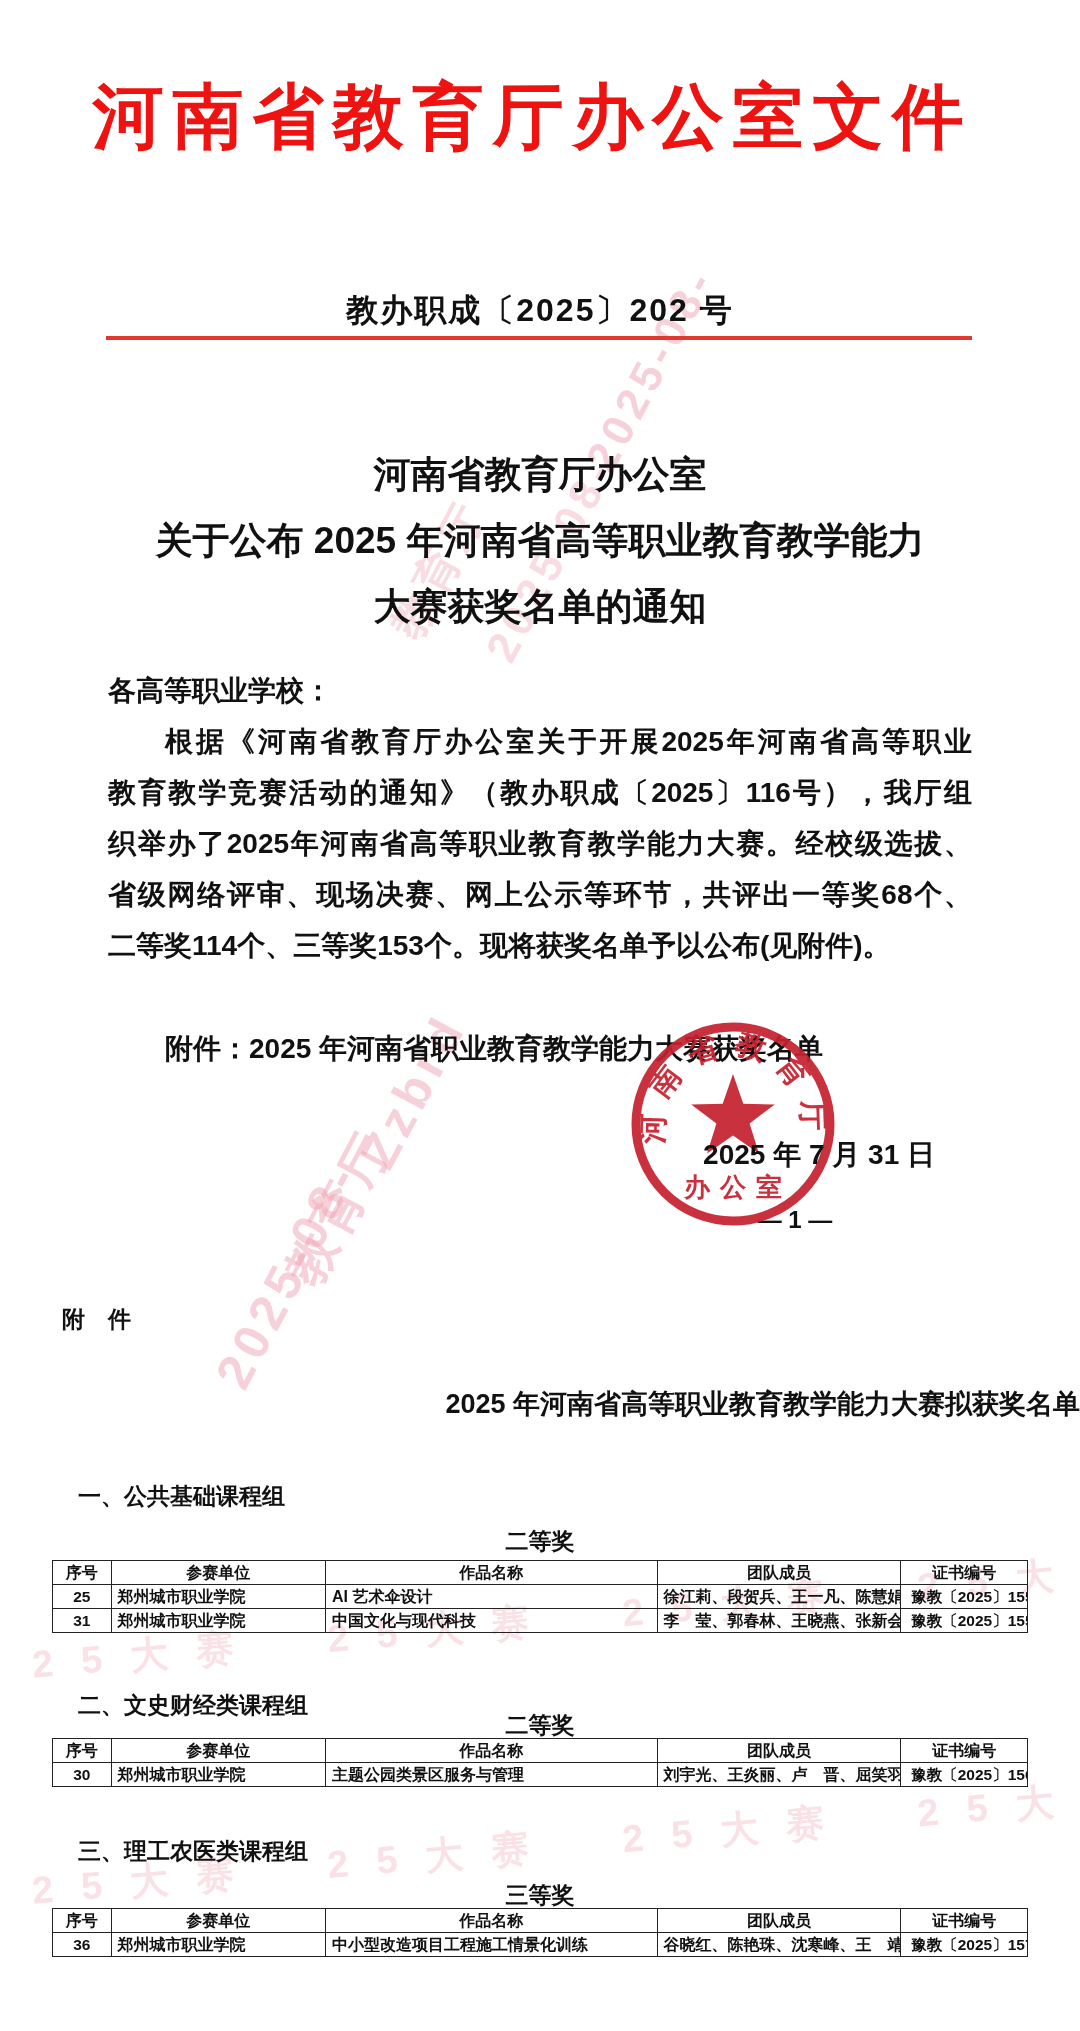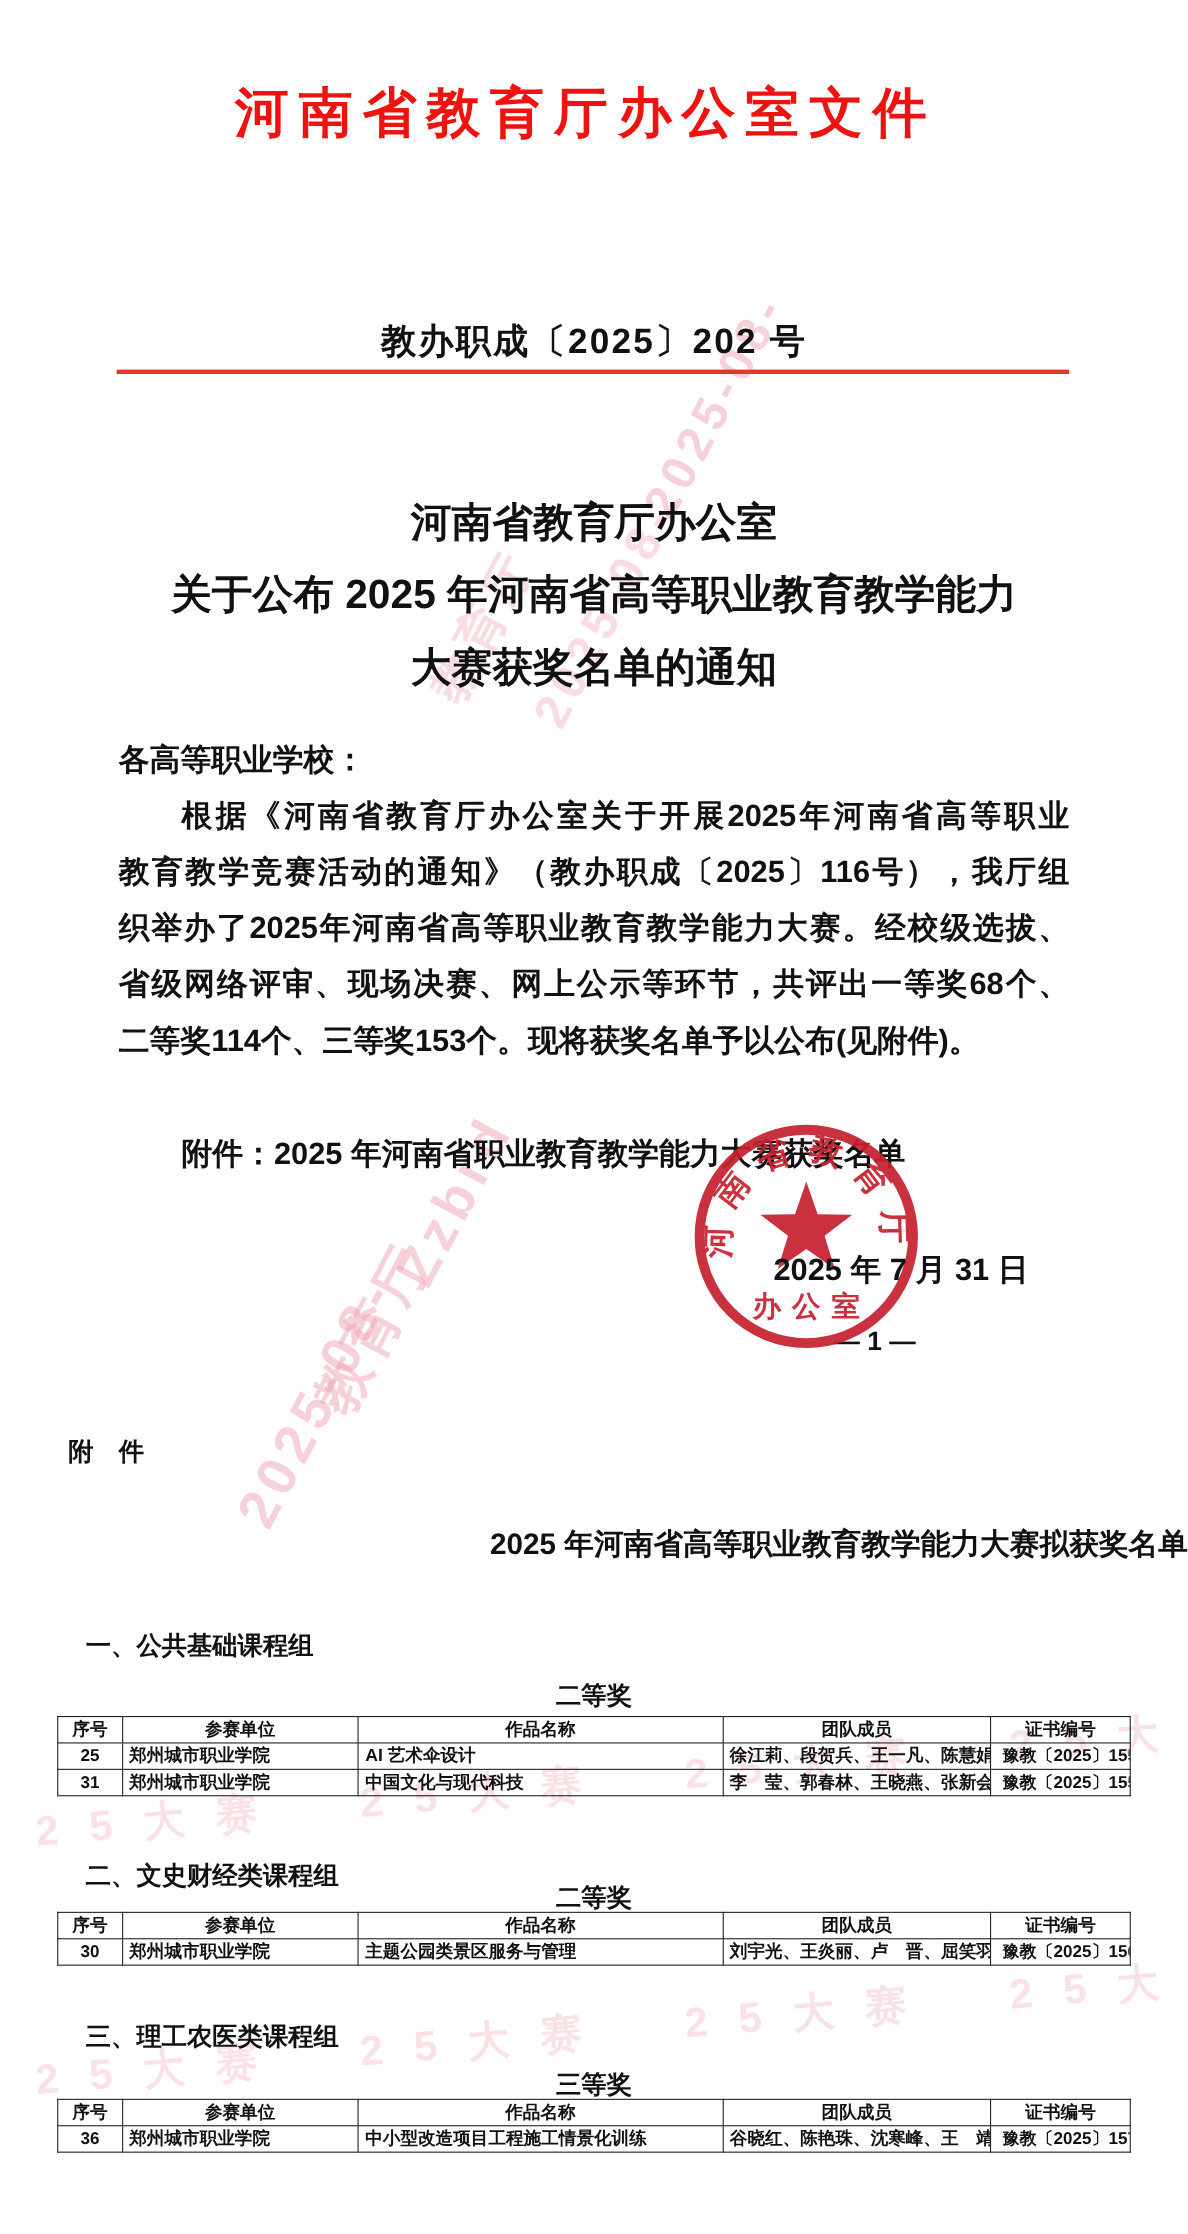--- a/index.html
+++ b/index.html
@@ -6,21 +6,21 @@
   .page{position:relative;width:1080px;height:2031px;margin:0 auto;background:#ffffff;overflow:hidden;
         font-family:"Liberation Sans","DejaVu Sans",sans-serif;color:#111;}
   .abs{position:absolute;}
 
   
   .wm{position:absolute;color:#f0a4b4;opacity:.5;font-weight:bold;white-space:nowrap;pointer-events:none;z-index:1;}
   .wm-rot{transform-origin:left bottom;transform:rotate(-62deg);font-size:50px;letter-spacing:6px;}
   .wm-strip{font-size:38px;letter-spacing:28px;opacity:.32;transform:rotate(-5deg);transform-origin:left top;}
 
   
-  .agency-title{left:0;right:15px;top:70px;text-align:center;color:#ee1310;font-size:49px;font-weight:900;
+  .agency-title{left:0;right:15px;top:70px;text-align:center;color:#ee1310;font-size:71px;font-weight:900;
                 letter-spacing:9px;white-space:nowrap;z-index:2;}
   .doc-number{left:0;right:0;top:289px;text-align:center;font-size:32px;font-weight:600;letter-spacing:2px;z-index:2;}
   .red-line{left:106px;top:336px;width:866px;height:4px;background:#e03a2f;z-index:2;}
 
   
   .notice-title{left:0;right:0;top:442px;text-align:center;font-size:37px;font-weight:bold;line-height:66px;z-index:2;}
 
   
   .salutation{left:108px;top:672px;font-size:28px;font-weight:600;z-index:2;}
   .paragraph{left:108px;top:716px;width:864px;font-size:28px;font-weight:600;z-index:2;}

